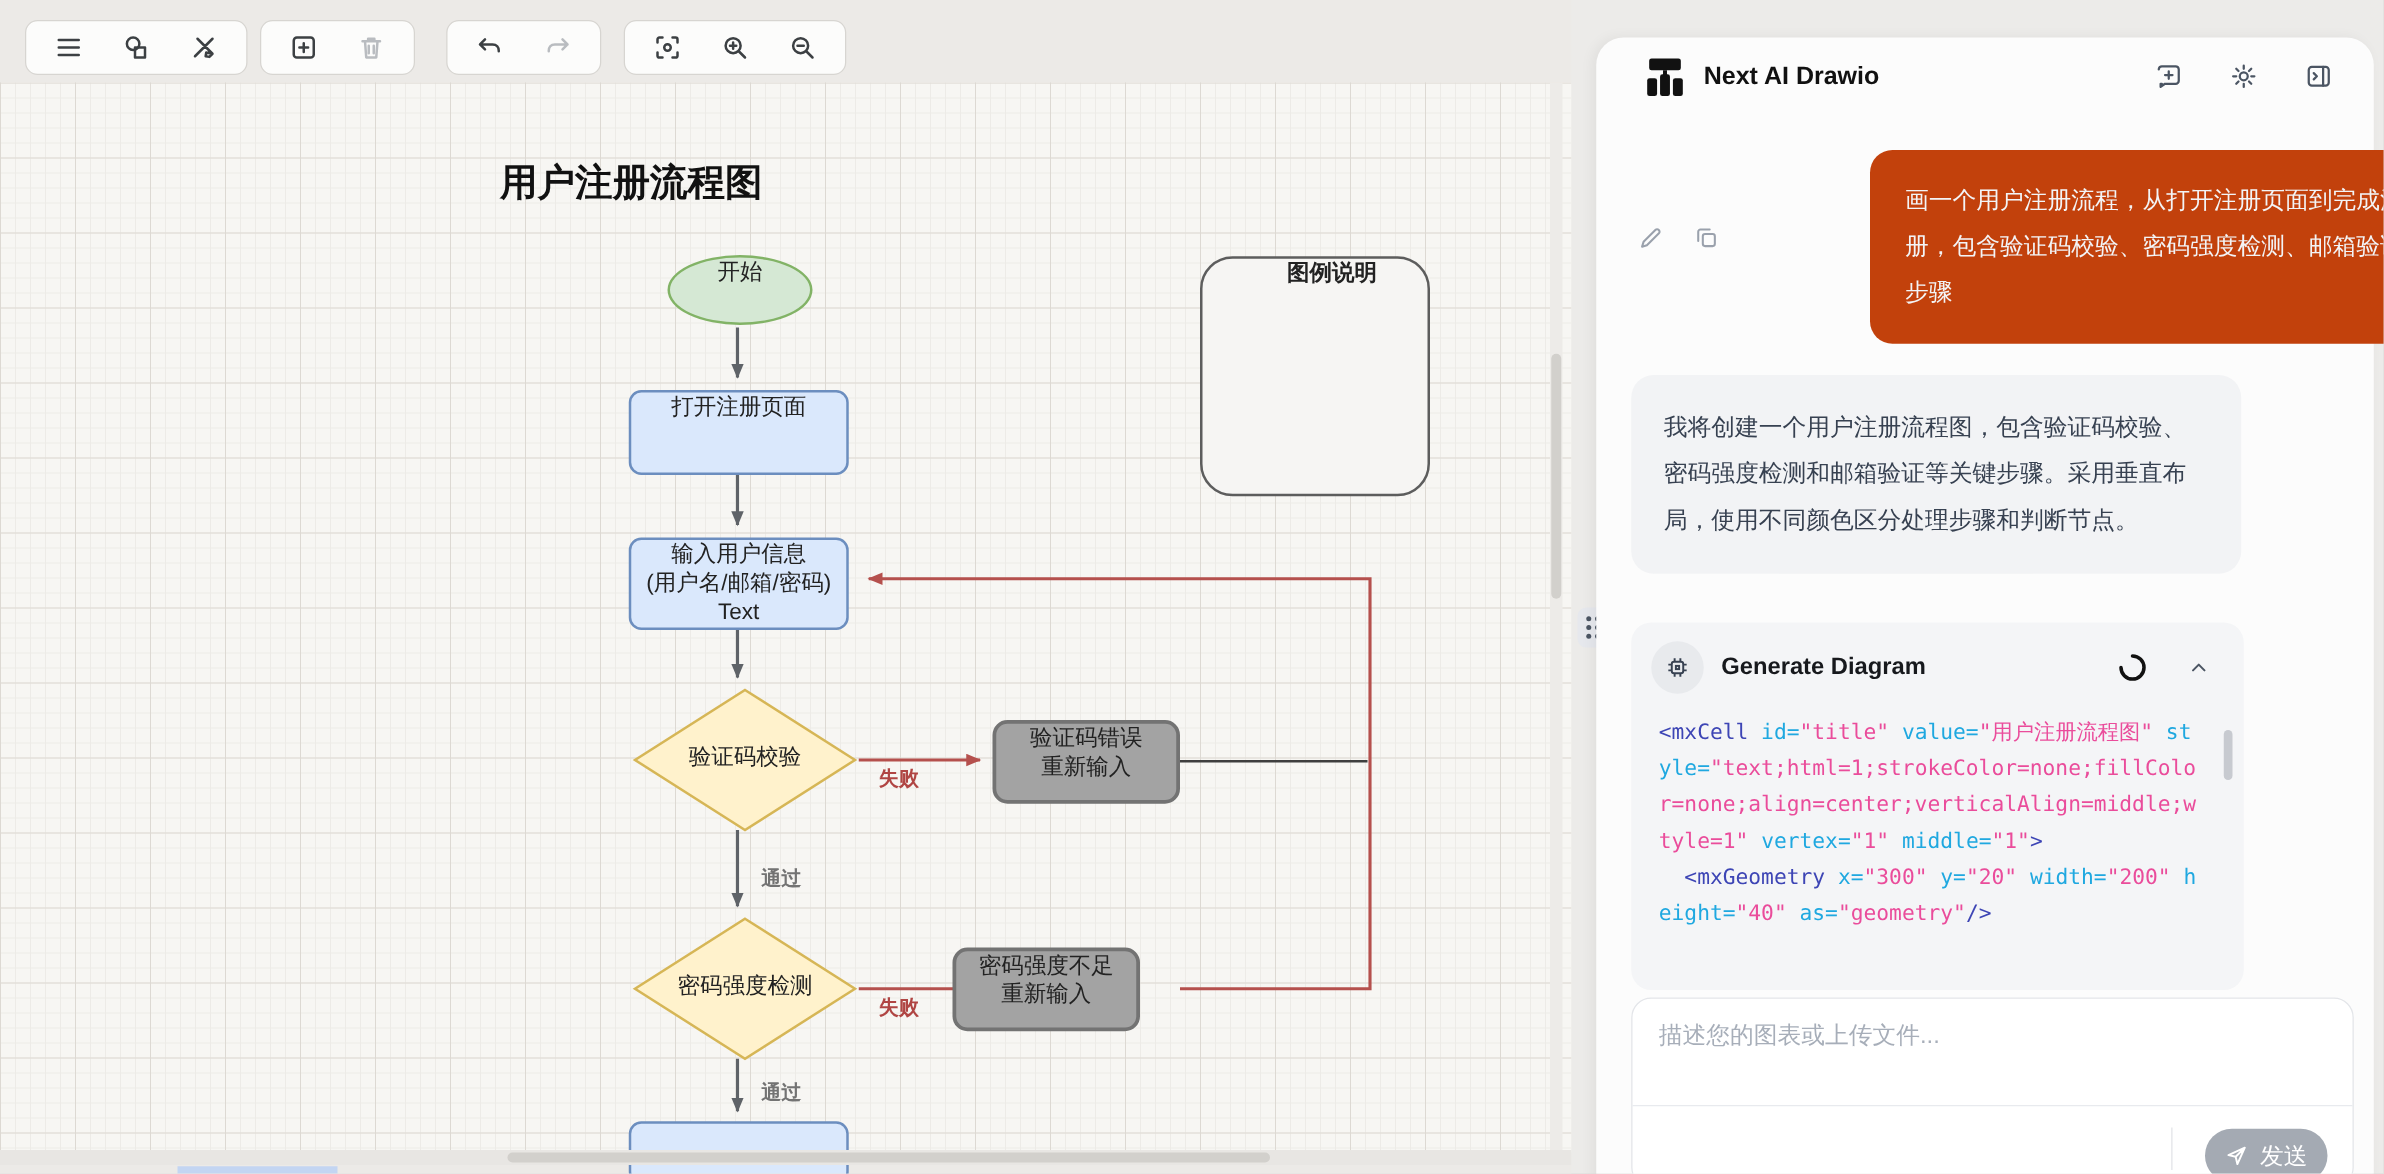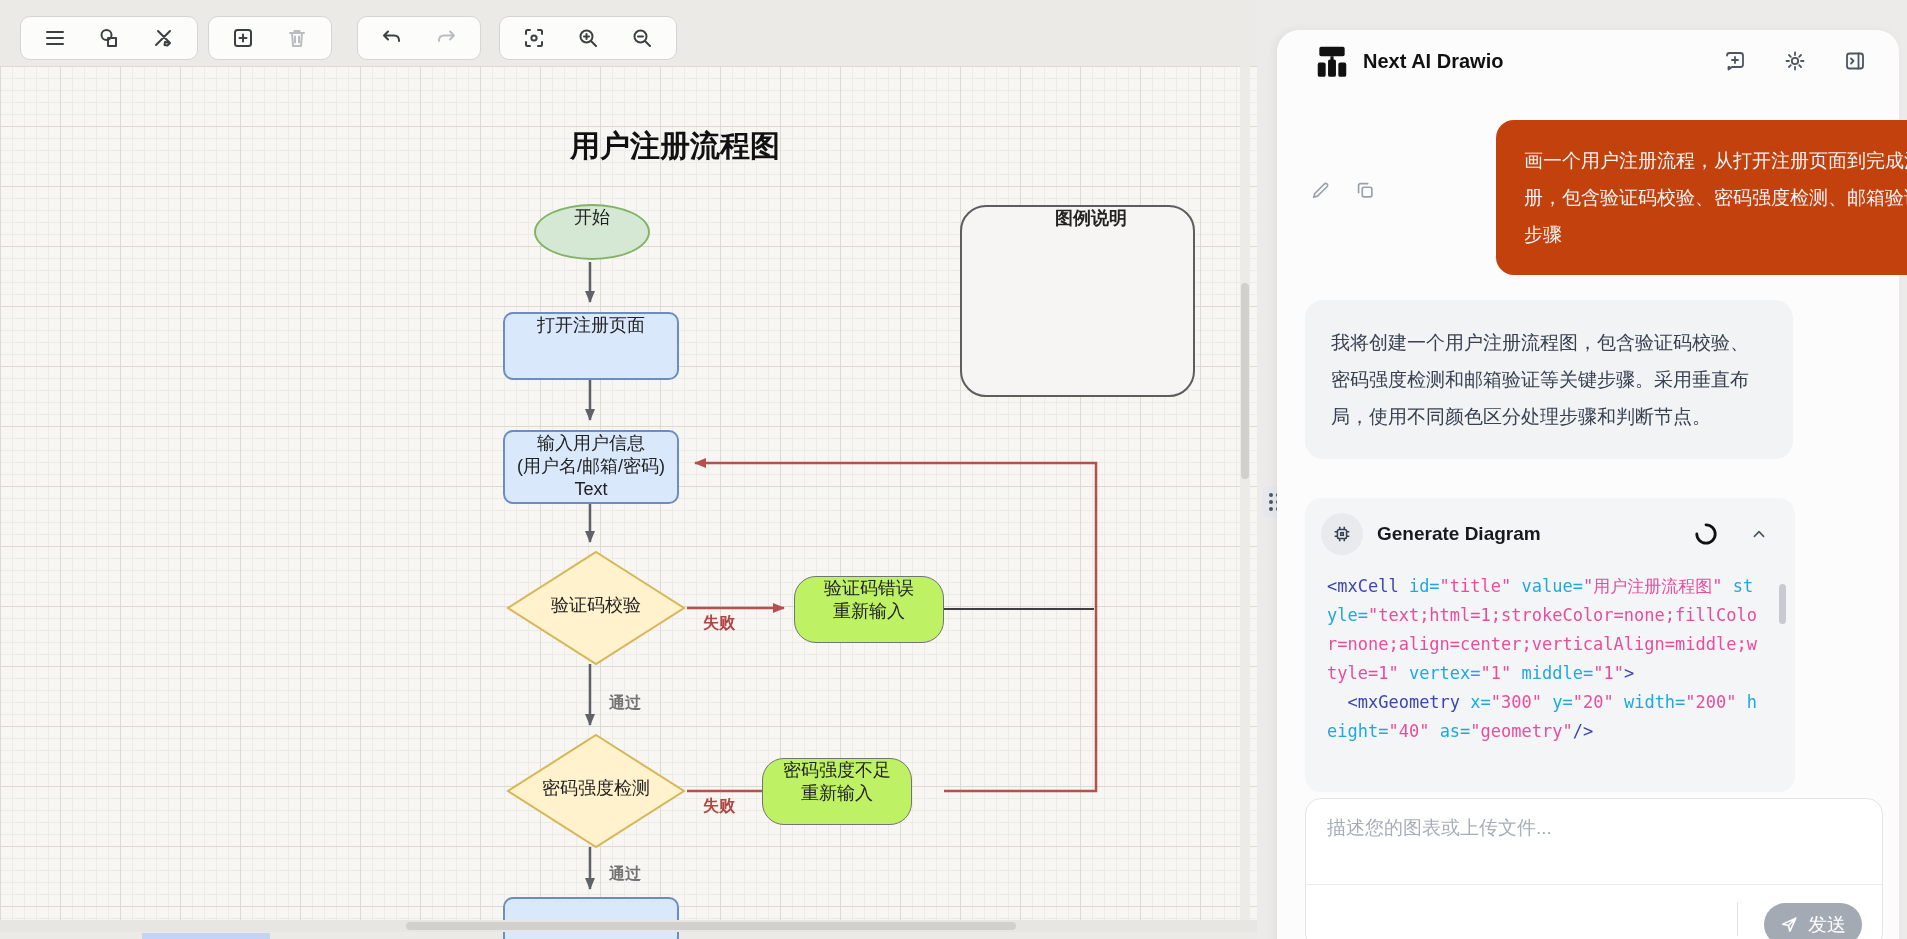--- a/index.html
+++ b/index.html
@@ -23,27 +23,27 @@
           background:#fcfcfb;border:1px solid #d7d5d1;border-radius:10px;}
   .tbtn{width:48px;height:34px;display:flex;align-items:center;justify-content:center;border-radius:8px;cursor:pointer;}
   .tbtn svg{stroke:#3c4043;fill:none;stroke-width:2;stroke-linecap:round;stroke-linejoin:round;}
   .tbtn.disabled svg{stroke:#b9bcc0;}
 
   
   .node{display:flex;align-items:flex-start;justify-content:center;text-align:center;
         font-size:18px;font-weight:500;color:#222;line-height:23px;white-space:pre-line;}
   .ellipse{border-radius:50%;background:#d5e8d4;border:2px solid #82b366;}
   .proc{border-radius:10px;background:#dae8fc;border:2px solid #6c8ebf;}
-  .err{border-radius:22px;background:#bef264;border:1px solid #737373;}
+  .err{border-radius:12px;background:#a3a3a3;border:3px solid #737373;}
   .legendbox{border-radius:26px;background:#f6f5f3;border:2px solid #5d5d5d;font-weight:bold;}
   .dlabel{background:transparent;}
   .elabel{font-size:16px;font-weight:bold;}
   .elabel.fail{color:#b04543;}
   .elabel.pass{color:#737373;}
-  .diagram-title{font-size:30px;font-weight:bold;color:#111;text-align:right;}
+  .diagram-title{font-size:30px;font-weight:bold;color:#111;text-align:left;}
 
   
   .sb-track-h{left:0;top:920px;width:1257px;height:12px;background:#e8e6e3;}
   .sb-thumb-h{left:406px;top:922px;width:610px;height:8px;border-radius:4px;background:#d2d0cc;}
   .sb-track-v{left:1240px;top:66px;width:10px;height:854px;background:#edebe8;}
   .sb-thumb-v{left:1241px;top:283px;width:8px;height:196px;border-radius:4px;background:#d2d0cc;}
   .blue-sliver{left:142px;top:933px;width:128px;height:6px;background:#c3d5f2;}
 
   
   .divider-handle{left:1262px;top:486px;width:24px;height:32px;border-radius:7px;background:#e6e8ed;
@@ -161,21 +161,21 @@
       <span>密码强度检测</span>
     </div>
 
     <div class="a node err" style="left:762px;top:758px;width:150px;height:67px;">
       <span>密码强度不足
 重新输入</span>
     </div>
 
     <div class="a node proc" style="left:503px;top:897px;width:176px;height:50px;"></div>
 
-    <div class="a node legendbox" style="left:960px;top:205px;width:235px;height:192px;padding-left:27px;">
+    <div class="a node legendbox" style="left:960px;top:205px;width:184px;height:192px;padding-left:27px;">
       <span>图例说明</span>
     </div>
 
     <div class="a elabel fail" style="left:703px;top:613px;">失败</div>
     <div class="a elabel fail" style="left:703px;top:796px;">失败</div>
     <div class="a elabel pass" style="left:609px;top:693px;">通过</div>
     <div class="a elabel pass" style="left:609px;top:864px;">通过</div>
 
     <div class="a sb-track-h"></div>
     <div class="a sb-thumb-h"></div>

